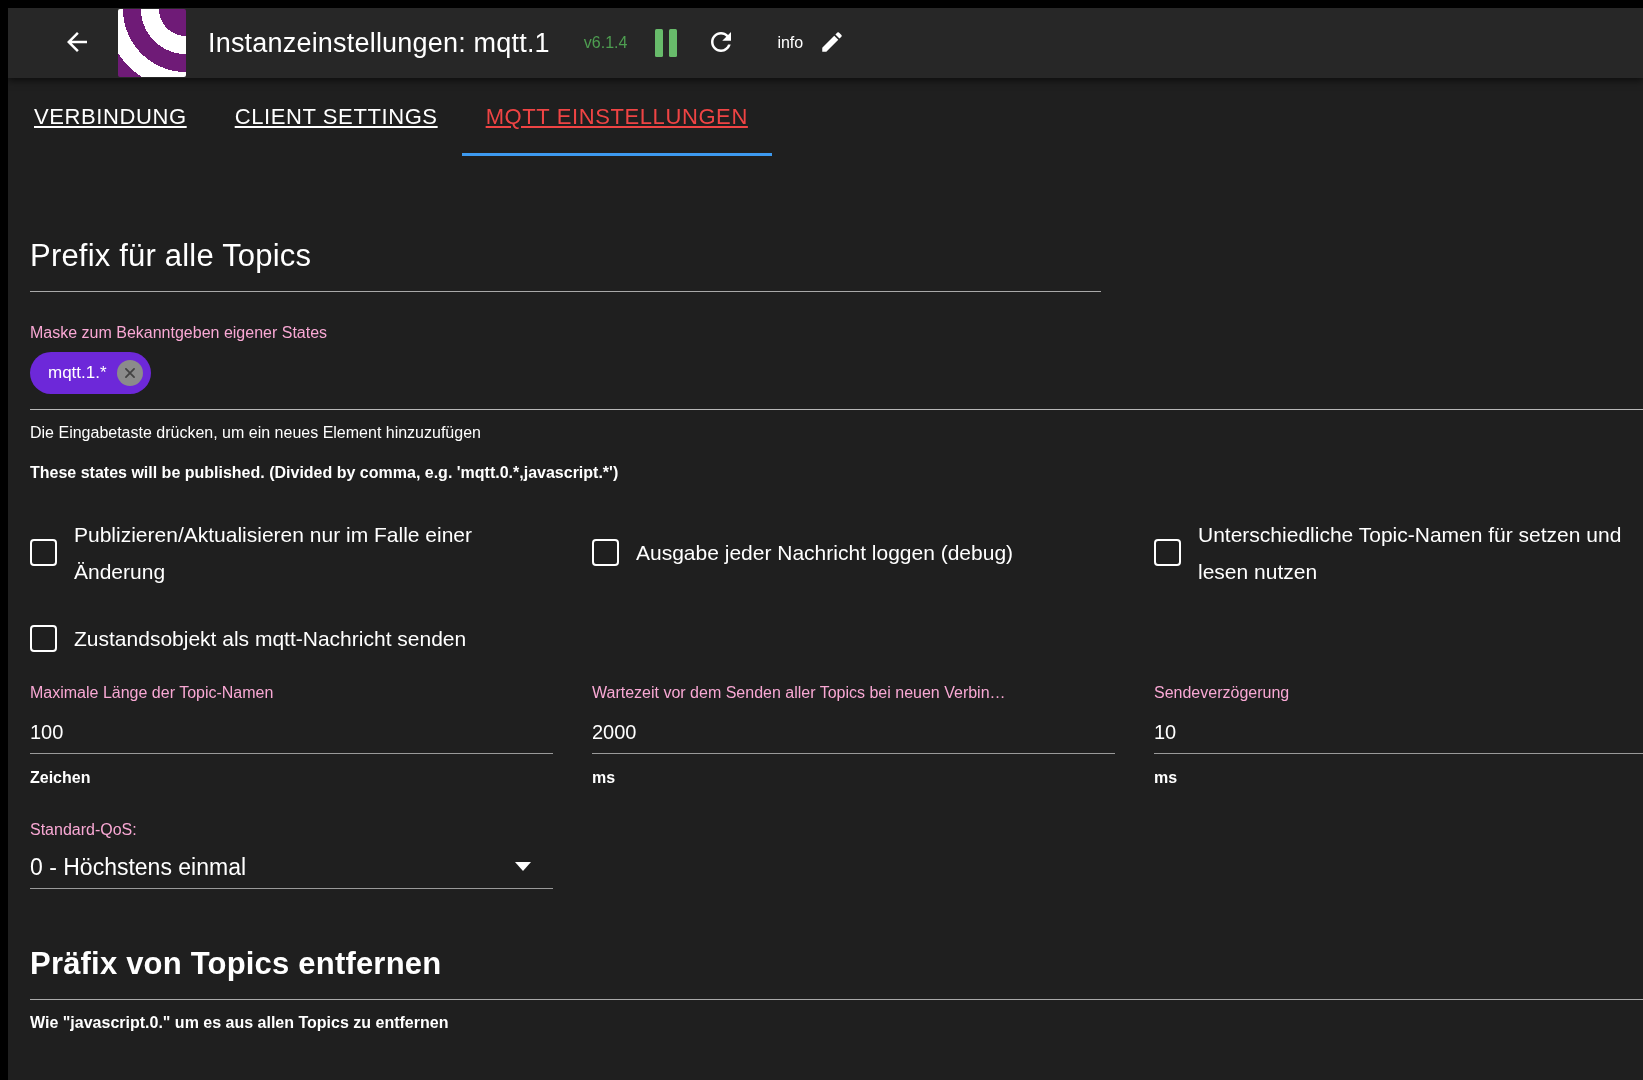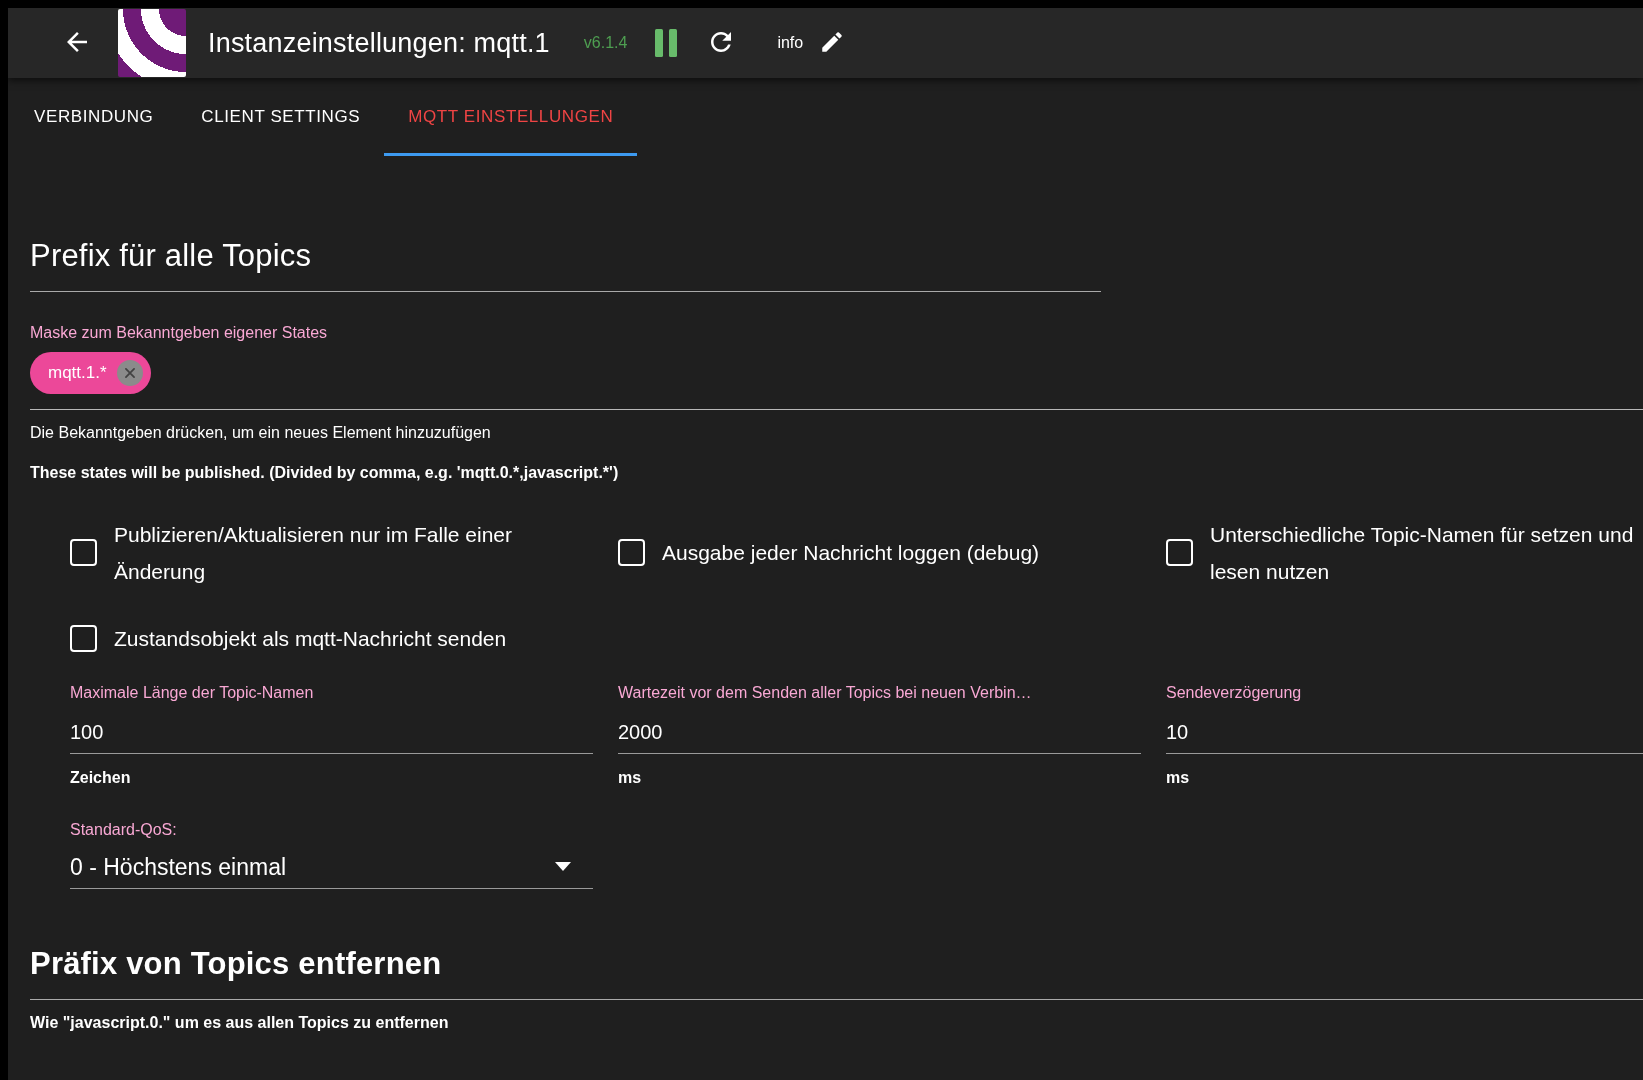--- a/index.html
+++ b/index.html
@@ -38,59 +38,60 @@
   .pause-btn { margin-left:26px; width:26px; height:30px; gap:6px; }
   .pause-btn .bar { width:8px; height:28px; background:#68bb6b; border-radius:1.5px; }
   .refresh-btn { margin-left:26px; width:32px; height:32px; }
   .appbar-info { font-size:16px; font-weight:500; margin-left:40px; color:#fff; }
   .edit-btn { margin-left:14px; width:30px; height:30px; }
 
   
   .tabs { display:flex; height:78px; padding-left:2px; align-items:stretch; }
   .tab {
     display:flex; align-items:center; padding:0 24px;
-    font-size:17px; font-weight:500; letter-spacing:.6px;
+    font-size:22px; font-weight:500; letter-spacing:.6px;
     color:#fff; position:relative; cursor:pointer; background:none; border:none;
     font-family:"Liberation Sans", sans-serif;
+    text-decoration:underline;
   }
   .tab.active { color:#ef4444; }
   .tab.active::after {
     content:""; position:absolute; left:0; right:0; bottom:0; height:3px; background:#3d9af0;
   }
 
   
   .content { padding:0 0 0 22px; }
   .section-heading { font-size:31px; font-weight:400; line-height:28px; letter-spacing:.2px; }
   .h1 { margin-top:86px; }
   .divider { height:1px; background:rgba(255,255,255,.62); margin-top:10px; }
   .divider-1 { width:1071px; }
   .divider-2 { margin-top:13px; }
 
   .field-label { font-size:16px; line-height:20px; color:#f9a8d4; }
   .mask-label { margin-top:31px; }
 
   .chip-row { margin-top:9px; height:42px; display:flex; align-items:center; }
   .chip {
     display:inline-flex; align-items:center; height:42px; border-radius:21px;
-    background:#ec4899; padding:0 8px 0 18px;
+    background:#6d28d9; padding:0 8px 0 18px;
   }
   .chip-label { font-size:17px; color:#fff; margin-right:10px; }
   .chip-delete {
     width:26px; height:26px; border-radius:50%; background:#8b8b8b;
     border:none; padding:0; cursor:pointer;
     display:flex; align-items:center; justify-content:center;
   }
   .underline-full { height:1px; background:rgba(255,255,255,.68); margin-top:15px; }
   .hint { font-size:16px; line-height:20px; }
   .hint-enter { margin-top:13px; font-weight:400; }
   .hint-bold { font-weight:700; }
   .hint-publish { margin-top:20px; }
 
   
-  .grid3 { display:grid; grid-template-columns:523px 523px 1fr; column-gap:25px;margin-left:40px; }
+  .grid3 { display:grid; grid-template-columns:523px 523px 1fr; column-gap:39px; }
   .cb-grid { margin-top:33px; row-gap:30px; }
 
   .cb-item { display:flex; align-items:center; gap:17px; cursor:pointer; }
   .cb-box {
     flex:0 0 27px; width:27px; height:27px; border-radius:4px;
     border:2.5px solid #fff; background:transparent;
     display:flex; align-items:center; justify-content:center;
   }
   .cb-box svg { visibility:hidden; }
   .cb-box.on { border-color:#45a0f5; background:#45a0f5; }
@@ -174,21 +175,21 @@
           <span style="display:flex">
             <svg width="14" height="14" viewBox="0 0 24 24">
                 <path fill="#424242" stroke="#424242" stroke-width="3" stroke-linecap="round" d="M5 5 L19 19 M19 5 L5 19"></path>
               </svg>
           </span>
         </button>
       </span>
     </div>
     <div class="underline-full"></div>
 
-    <div class="hint hint-enter">Die Bekanntgeben drücken, um ein neues Element hinzuzufügen</div>
+    <div class="hint hint-enter">Die Eingabetaste drücken, um ein neues Element hinzuzufügen</div>
     <div class="hint hint-bold hint-publish">These states will be published. (Divided by comma, e.g. 'mqtt.0.*,javascript.*')</div>
 
     <div class="grid3 cb-grid">
       <label class="cb-item">
         <span class="cb-box">
           <span style="display:flex">
               <svg width="22" height="22" viewBox="0 0 24 24">
                 <path fill="none" stroke="#fff" stroke-width="3.2" d="M4.5 12.5l5 5 10-11"></path>
               </svg>
             </span>

